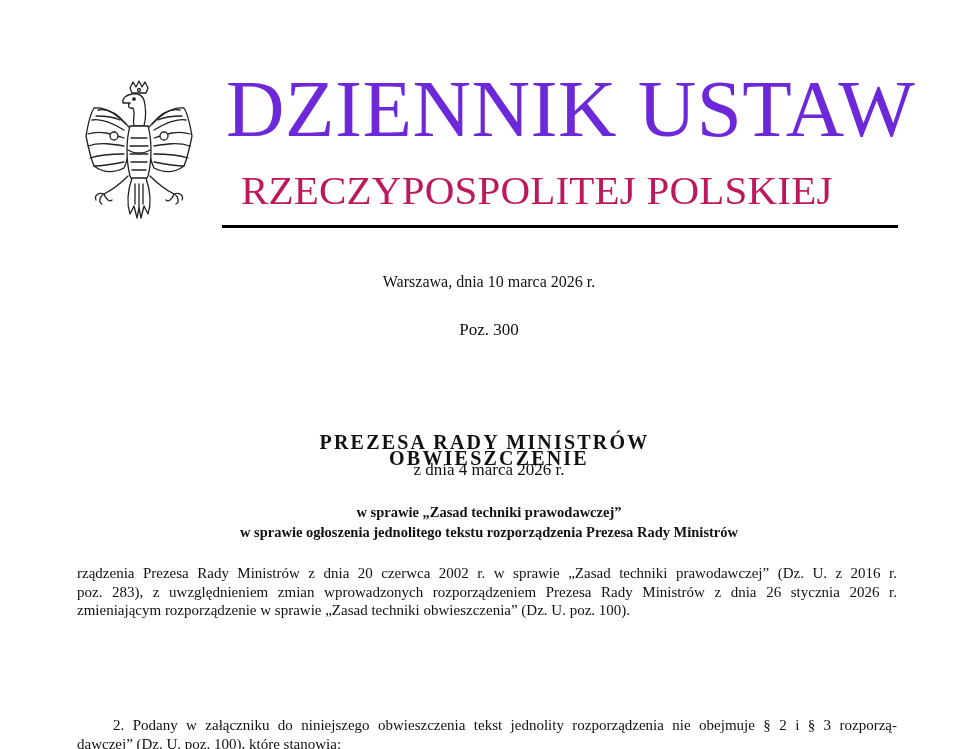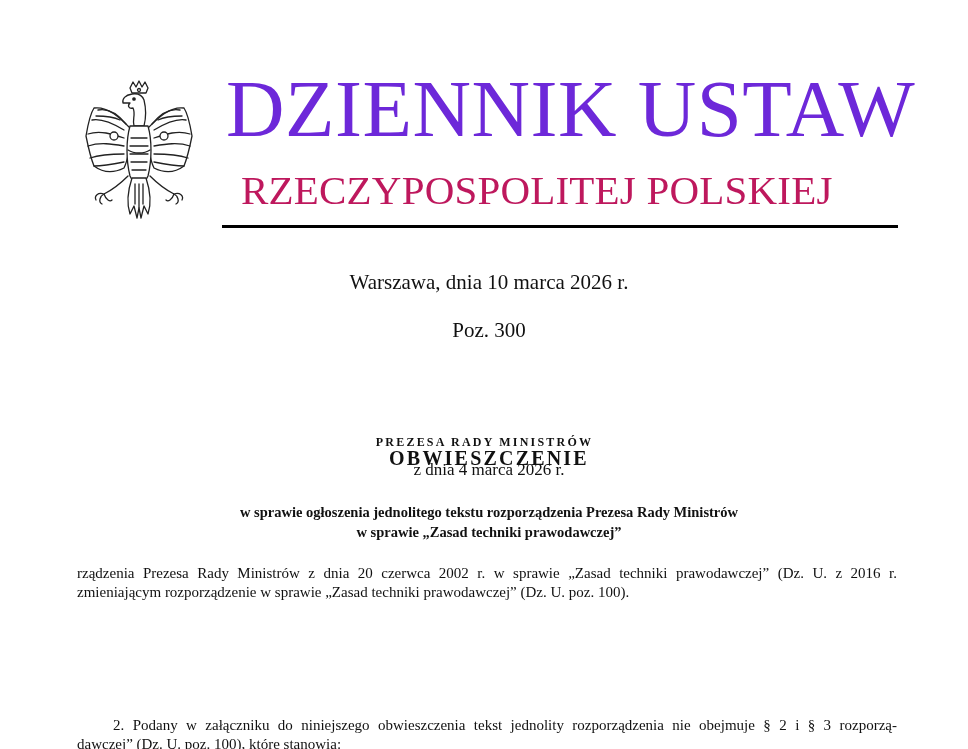--- a/index.html
+++ b/index.html
@@ -14,33 +14,33 @@
   }
   .masthead-subtitle {
     position: absolute; left: 226px; top: 165px; font-size: 41px; line-height: 50px;
     white-space: nowrap; color: #be185d; letter-spacing: 0.2px; margin-left: 15px;
   }
   .masthead-rule {
     position: absolute; left: 222px; top: 225px; width: 676px; height: 3px; background: #000;
   }
   .place-date {
     position: absolute; left: 0; width: 968px; top: 268px; text-align: center;
-    font-size: 21px; line-height: 28px; padding-left: 10px; box-sizing: border-box;
+    font-size: 16px; line-height: 28px; padding-left: 10px; box-sizing: border-box;
   }
   .position {
     position: absolute; left: 0; width: 968px; top: 316px; text-align: center;
-    font-size: 21px; line-height: 28px; padding-left: 10px; box-sizing: border-box;
+    font-size: 17px; line-height: 28px; padding-left: 10px; box-sizing: border-box;
   }
   .center-block { position: absolute; left: 0; width: 968px; text-align: center; }
   .doc-type {
     top: 407px; font-weight: bold; font-size: 20px; letter-spacing: 2.2px; line-height: 22px;
     padding-left: 10px; box-sizing: border-box; margin-top: 40px;
   }
   .doc-issuer {
-    top: 431px; font-weight: bold; font-size: 12px; letter-spacing: 2.2px; line-height: 22px;
+    top: 431px; font-weight: bold; font-size: 20px; letter-spacing: 2.2px; line-height: 22px;
     padding-left: 1px; box-sizing: border-box;
   }
   .doc-date {
     top: 460px; font-size: 17px; line-height: 20px; padding-left: 10px; box-sizing: border-box;
   }
   .doc-subject {
     top: 502px; font-weight: bold; font-size: 14.5px; line-height: 20px; padding-left: 10px; box-sizing: border-box;
   }
   .body-text {
     position: absolute; left: 77px; width: 820px; font-size: 15px; line-height: 18.5px;
@@ -92,25 +92,26 @@
 <div class="masthead-subtitle">RZECZYPOSPOLITEJ POLSKIEJ</div>
 <div class="masthead-rule"></div>
 
 <div class="place-date">Warszawa, dnia 10 marca 2026 r.</div>
 <div class="position">Poz. 300</div>
 
 <div class="center-block doc-type">OBWIESZCZENIE</div>
 <div class="center-block doc-issuer">PREZESA RADY MINISTRÓW</div>
 <div class="center-block doc-date">z dnia 4 marca 2026 r.</div>
 <div class="center-block doc-subject">
+  <span class="line last" style="text-align:center;text-align-last:center;">w sprawie „Zasad techniki prawodawczej”</span>
   <span class="line last" style="text-align:center;text-align-last:center;">w sprawie ogłoszenia jednolitego tekstu rozporządzenia Prezesa Rady Ministrów</span>
-  <span class="line last" style="text-align:center;text-align-last:center;">w sprawie „Zasad techniki prawodawczej”</span>
 </div>
 
 <div class="body-text para-1">
   <span class="line">rządzenia Prezesa Rady Ministrów z dnia 20 czerwca 2002 r. w sprawie „Zasad techniki prawodawczej” (Dz. U. z 2016 r.</span>
-  <span class="line last">zmieniającym rozporządzenie w sprawie „Zasad techniki prawodawczej” (Dz. U. poz. 100).</span>
+  <span class="line">poz. 283), z uwzględnieniem zmian wprowadzonych rozporządzeniem Prezesa Rady Ministrów z dnia 26 stycznia 2026 r.</span>
+  <span class="line last">zmieniającym rozporządzenie w sprawie „Zasad techniki obwieszczenia” (Dz. U. poz. 100).</span>
 </div>
 
 <div class="body-text para-2">
   <span class="line indent">2. Podany w załączniku do niniejszego obwieszczenia tekst jednolity rozporządzenia nie obejmuje § 2 i § 3 rozporzą-</span>
   <span class="line last">dawczej” (Dz. U. poz. 100), które stanowią:</span>
 </div>
 
 </body></html>

